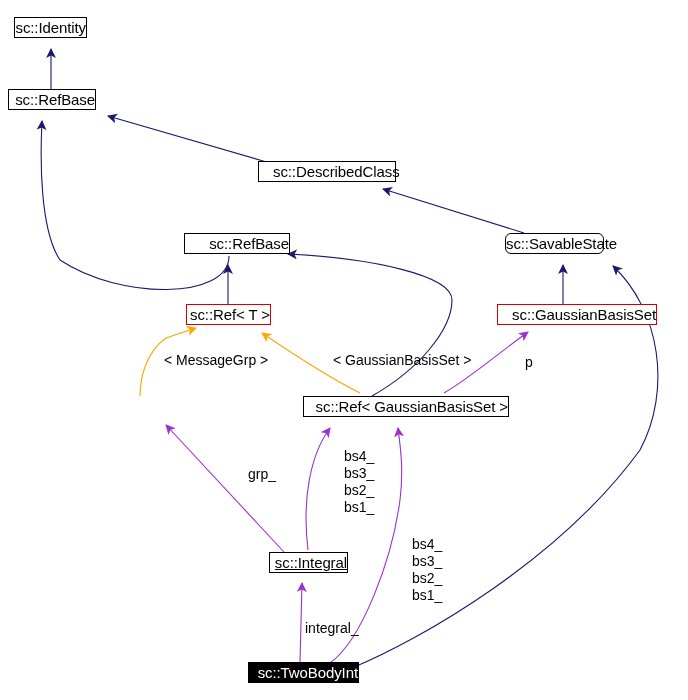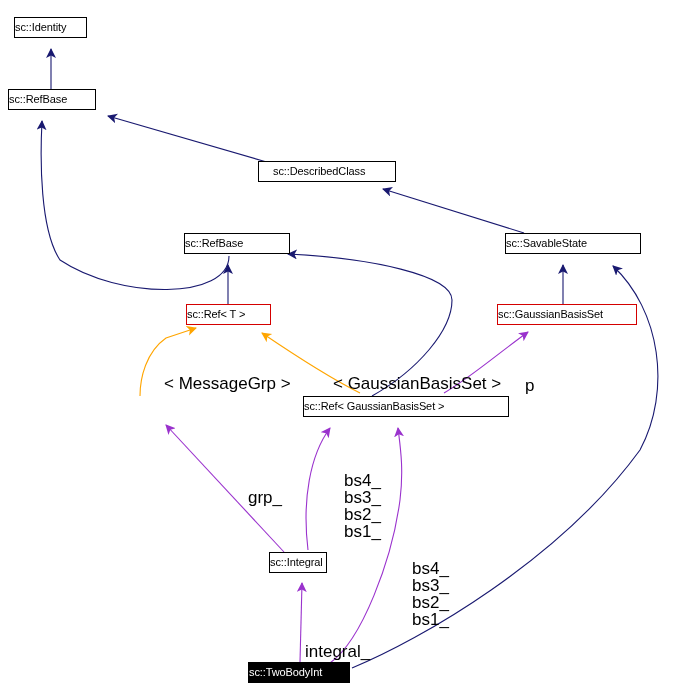--- a/index.html
+++ b/index.html
@@ -21,43 +21,42 @@
     left: 0; top: 0;
     width: 688px;
     height: 700px;
   }
   .node {
     position: absolute;
     box-sizing: border-box;
     border: 1px solid #000000;
     background: #ffffff;
     color: #000000;
-    font-size: 11px;
+    font-size: 15px;
     line-height: 19px;
     height: 21px;
-    text-align: left;
+    text-align: right;
     white-space: nowrap;
     letter-spacing: -0.1px;
     z-index: 5;
   }
   .node.red { border-color: #d40000; }
   .node.current {
     background: #000000;
     color: #ffffff;
     border-color: #000000;
   }
   .edge-label {
     position: absolute;
-    font-size: 17px;
+    font-size: 14px;
     line-height: 16px;
     color: #000000;
     white-space: pre;
     z-index: 4;
     background: transparent;
-    margin-top: 24px;
   }
   .edge-label.stack { line-height: 17px; }
 </style>
 </head>
 <body>
 
 <div id="canvas">
 
   <svg id="edges" width="688" height="700" viewBox="0 0 688 700" xmlns="http://www.w3.org/2000/svg">
     <defs>
@@ -107,32 +106,32 @@
   </svg>
 
   <div class="node" style="left:14px; top:17px; width:73px;">sc::Identity</div>
 
   <div class="node" style="left:8px; top:89px; width:88px;">sc::RefBase</div>
 
   <div class="node" style="left:258px; top:161px; width:138px;padding-left:14px;">sc::DescribedClass</div>
 
   <div class="node" style="left:184px; top:233px; width:106px;">sc::RefBase</div>
 
-  <div class="node" style="left:505px; top:233px; width:136px;">sc::SavableState</div>
+  <div class="node" style="left:505px; top:233px; width:99px;border-radius:6px;">sc::SavableState</div>
 
   <div class="node red" style="left:186px; top:304px; width:85px;">sc::Ref&lt; T &gt;</div>
 
-  <div class="node red" style="left:497px; top:304px; width:140px;">sc::GaussianBasisSet</div>
+  <div class="node red" style="left:497px; top:304px; width:160px;">sc::GaussianBasisSet</div>
 
 
   <div class="node" style="left:303px; top:396px; width:206px;">sc::Ref&lt; GaussianBasisSet &gt;</div>
 
-  <div class="node" style="left:269px; top:552px; width:58px;">sc::Integral</div>
+  <div class="node" style="left:269px; top:552px; width:79px;text-decoration:underline;">sc::Integral</div>
 
-  <div class="node current" style="left:248px; top:662px; width:102px;">sc::TwoBodyInt</div>
+  <div class="node current" style="left:248px; top:662px; width:111px;">sc::TwoBodyInt</div>
 
   <div class="edge-label" style="left:164px; top:352px;">&lt; MessageGrp &gt;</div>
 
   <div class="edge-label" style="left:333px; top:352px;">&lt; GaussianBasisSet &gt;</div>
 
   <div class="edge-label" style="left:525px; top:354px;">p</div>
 
   <div class="edge-label" style="left:248px; top:466px;">grp_</div>
 
   <div class="edge-label stack" style="left:344px; top:448px;">bs4_

